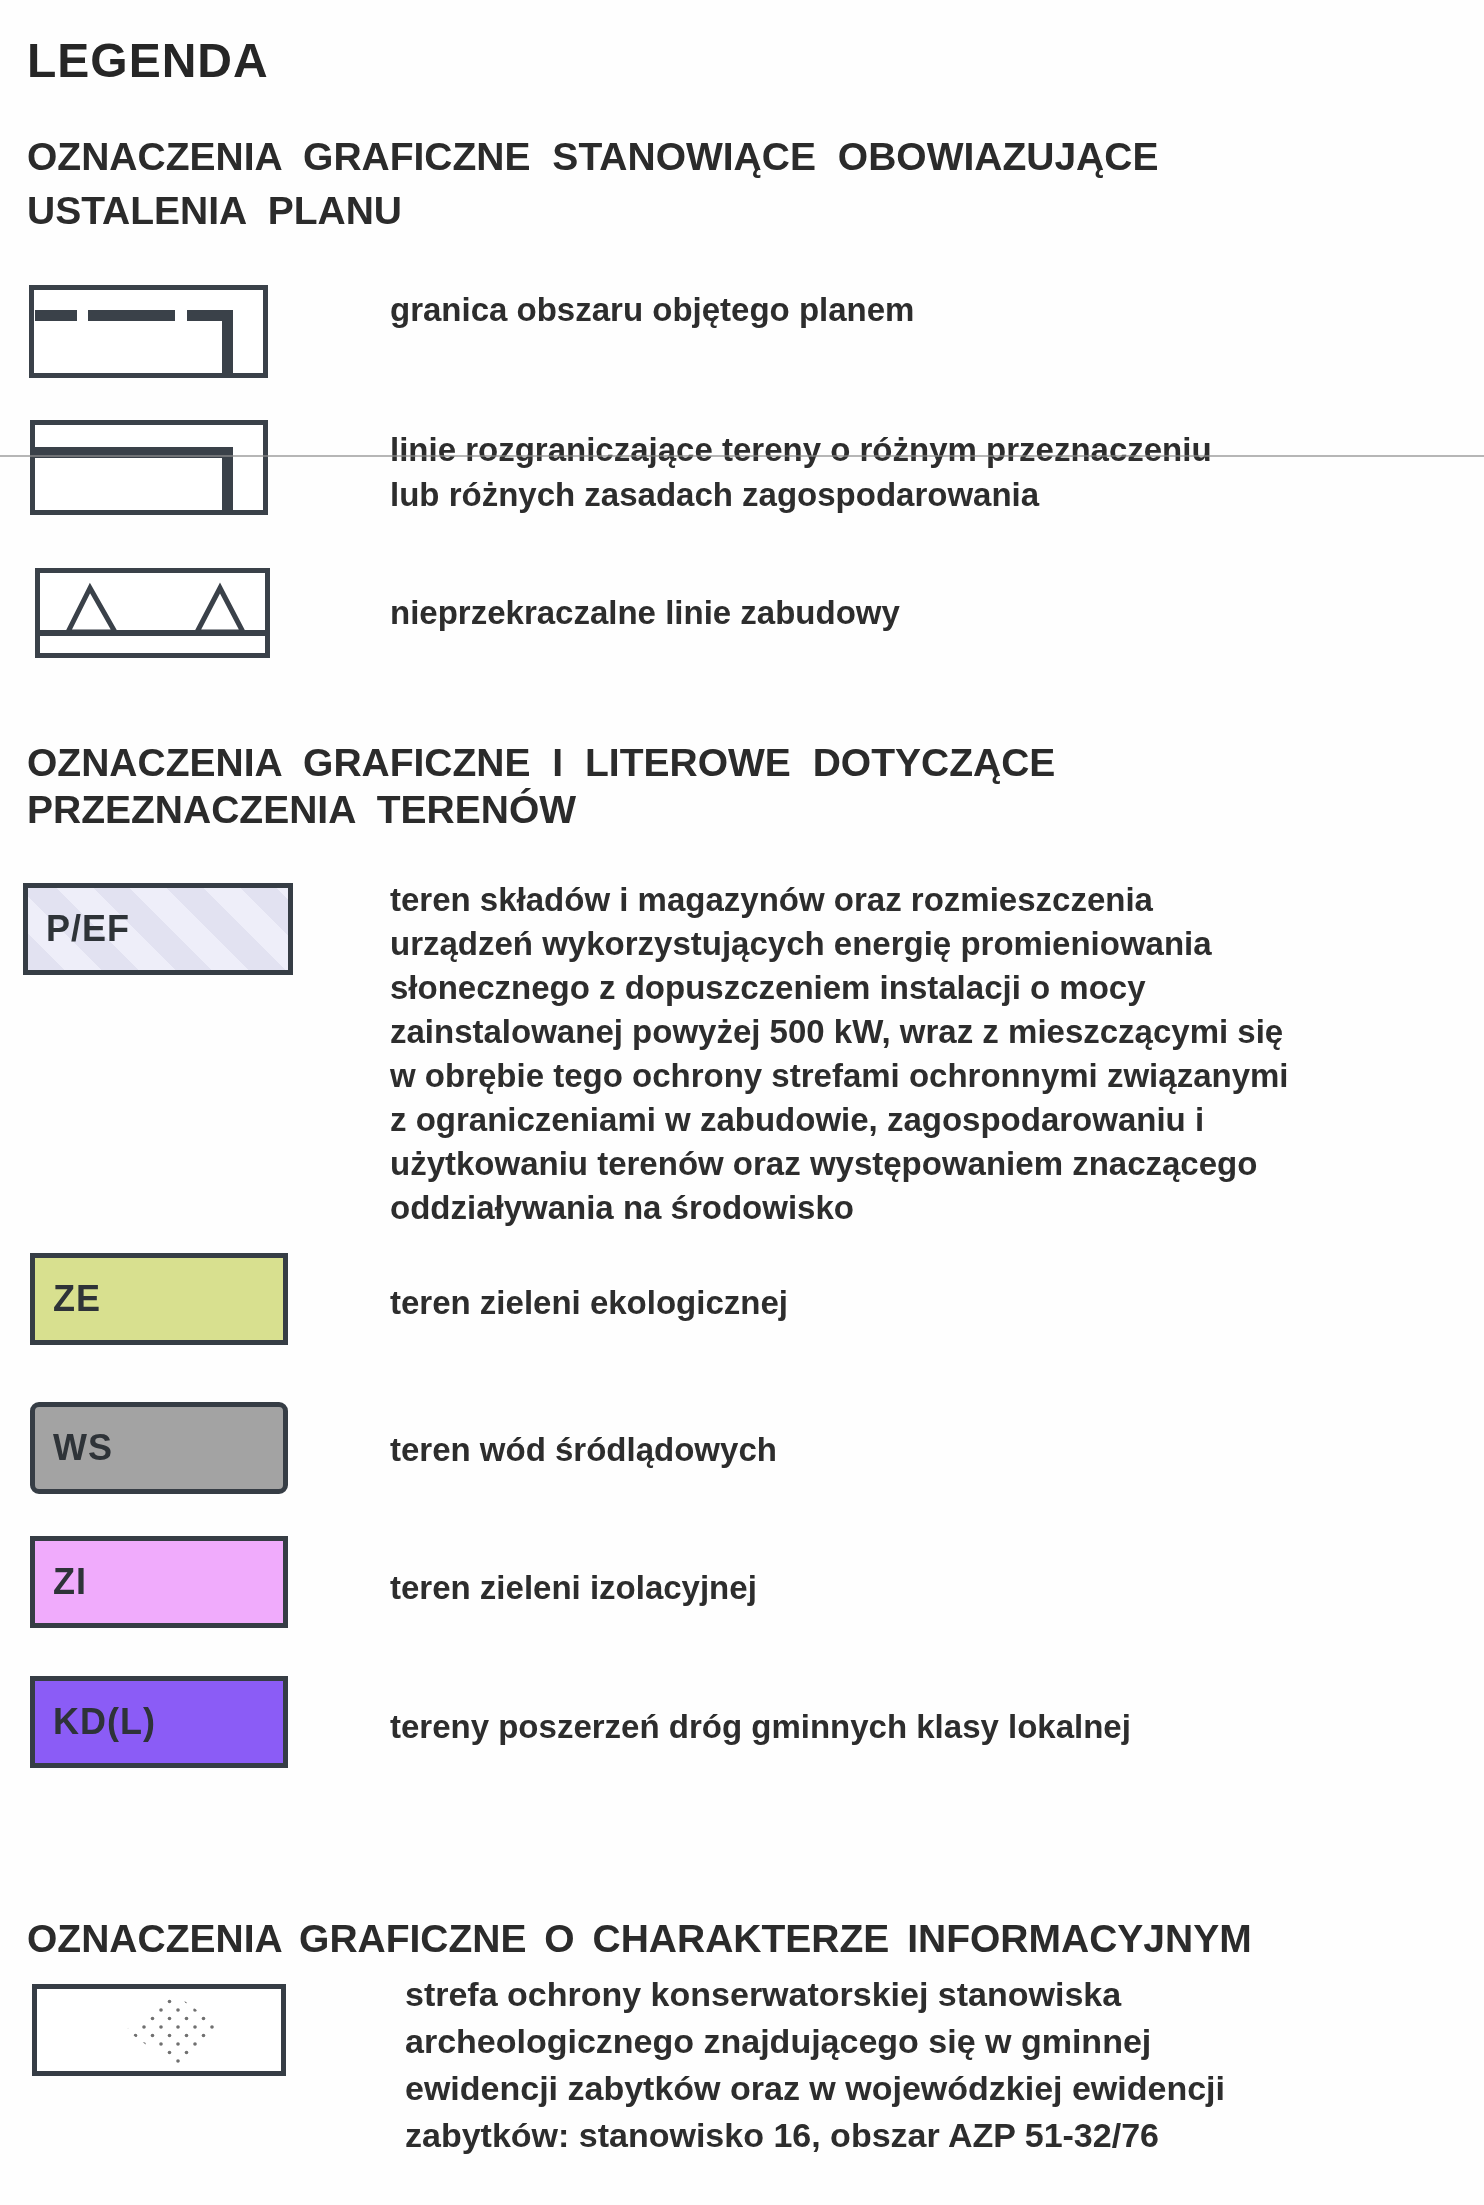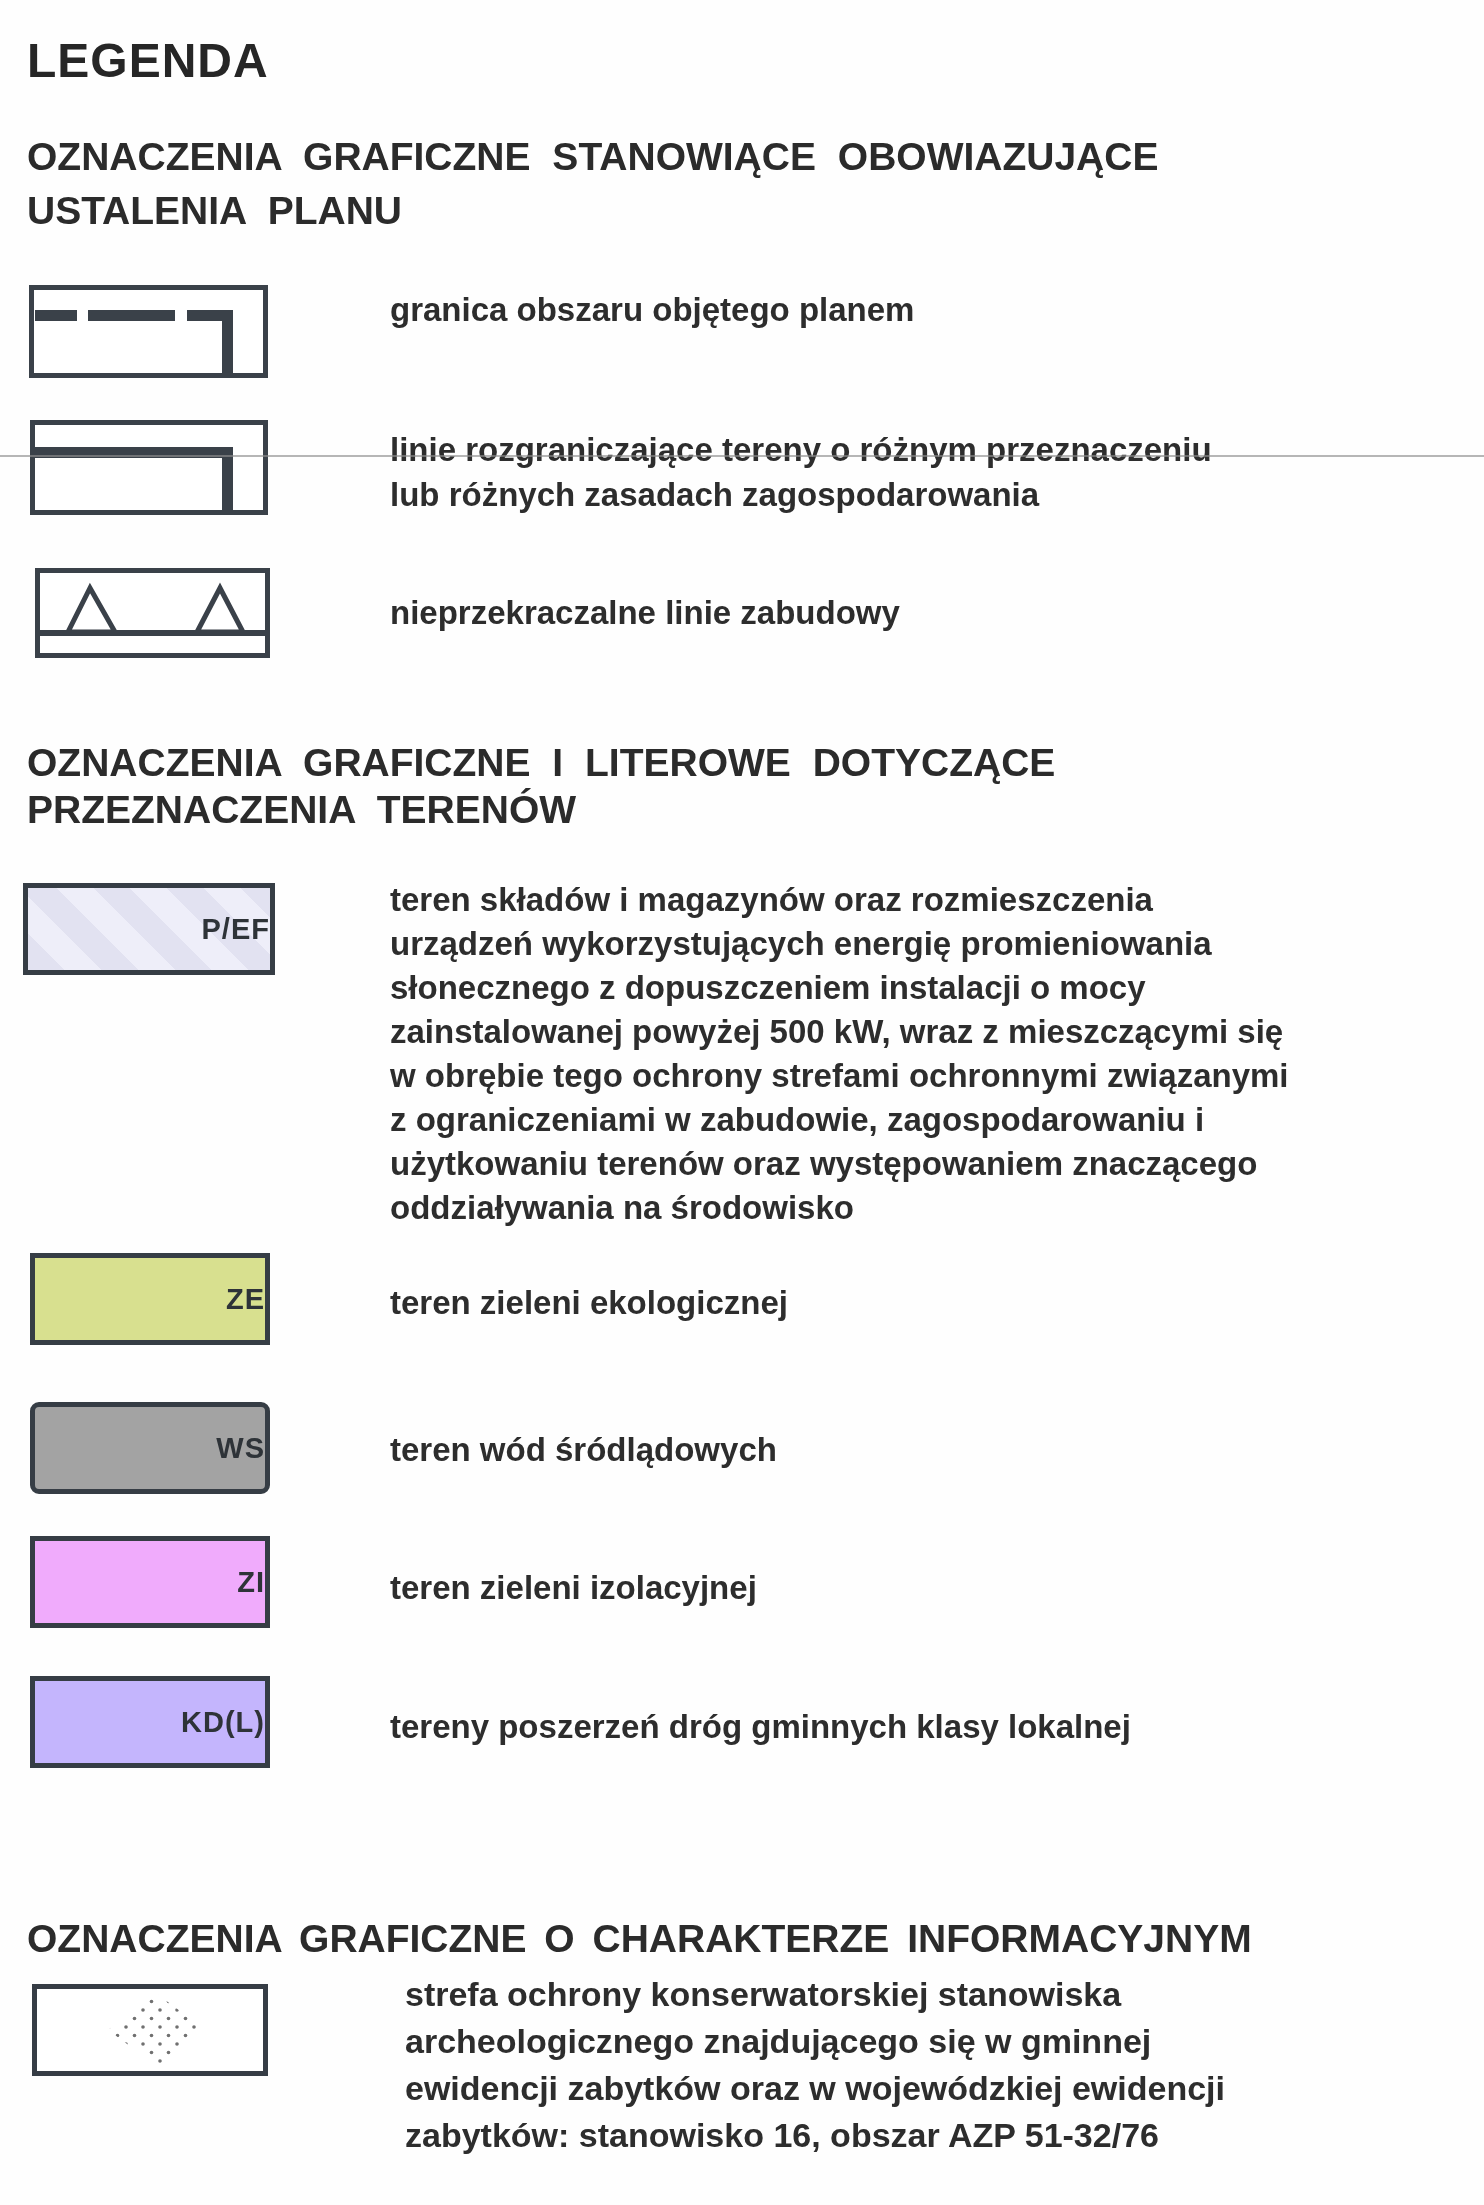--- a/index.html
+++ b/index.html
@@ -11,28 +11,28 @@
   .h{position:absolute;left:27px;font-size:39px;line-height:54px;word-spacing:11px;color:#2b2b2b;}
   .h2{line-height:47px;}
   .h3{line-height:47px;word-spacing:7px;}
 
   
   .sym{position:absolute;border:5px solid #3a4149;background:#ffffff;}
   .sym .bar{position:absolute;background:#3a4149;}
 
   
   .swatch{position:absolute;left:30px;width:230px;height:82px;border:5px solid #363d45;
-          display:flex;align-items:center;justify-content:flex-end;
-          font-size:29px;color:#2e3338;letter-spacing:1px;}
+          display:flex;align-items:center;justify-content:flex-start;
+          font-size:36px;color:#2e3338;letter-spacing:1px;padding-left:18px;}
   .swatch.pef{left:23px;width:242px;
      background:repeating-linear-gradient(45deg,#e2e2f1 0px,#e2e2f1 26px,#eeeef9 26px,#eeeef9 52px);}
   .swatch.ze{background:#d8e08f;}
   .swatch.ws{background:#a3a3a3;border-radius:9px;}
   .swatch.zi{background:#f0abfc;}
-  .swatch.kdl{background:#c4b5fd;}
+  .swatch.kdl{background:#8b5cf6;}
   .swatch.dots{background:#ffffff;}
 
   
   .lbl{position:absolute;left:390px;font-size:33px;line-height:45px;color:#2d2d2d;}
   .lbl44{line-height:44px;}
   .lbl47{left:405px;font-size:34px;line-height:47px;}
 
   .scanline{position:absolute;left:0;top:455px;width:1484px;height:2px;background:#8f8f8f;opacity:.65;}
   svg{display:block;}
 </style>

